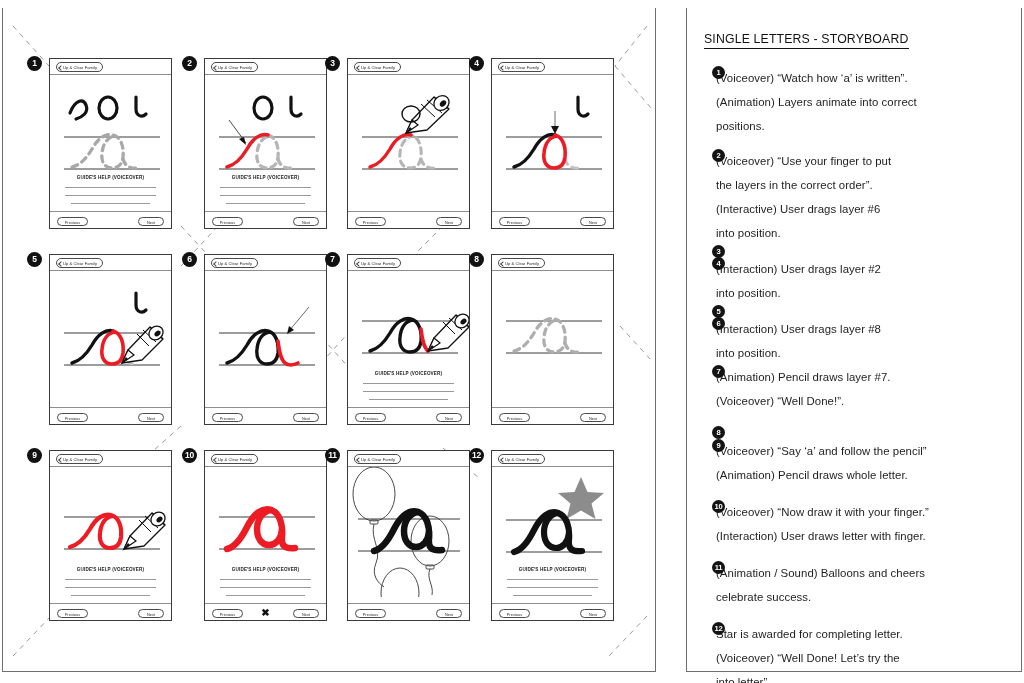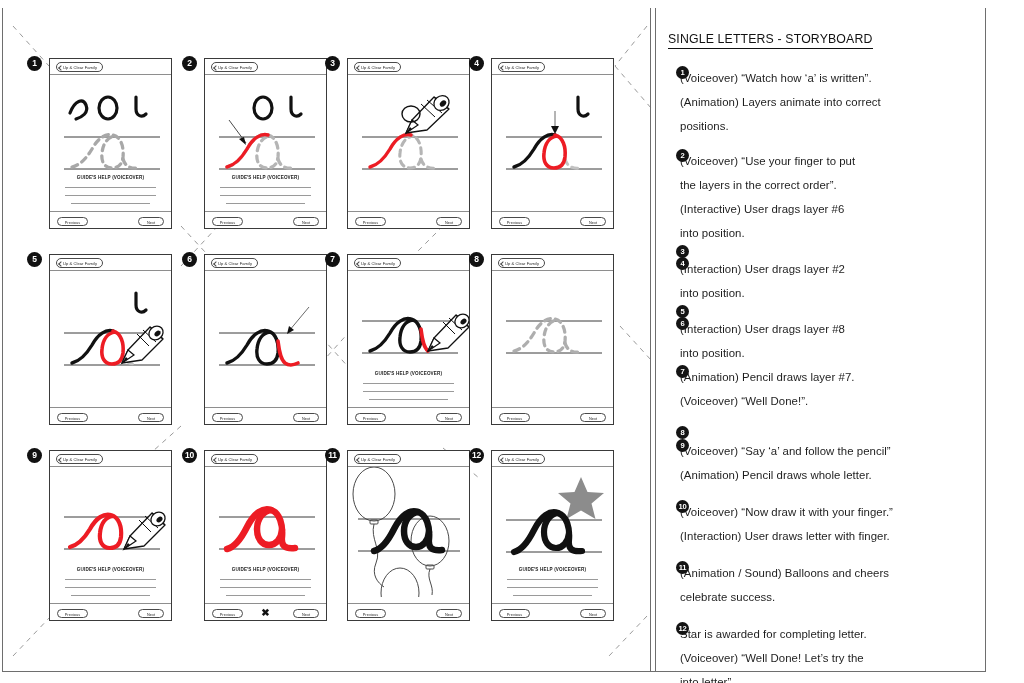--- a/index.html
+++ b/index.html
@@ -19,21 +19,21 @@
   .panel-left {
     position: absolute;
     left: 2px; top: 8px;
     width: 654px; height: 664px;
     border-left: 1.5px solid #6e6e6e;
     border-right: 1.5px solid #6e6e6e;
     border-bottom: 1.5px solid #6e6e6e;
   }
   .panel-right {
     position: absolute;
-    left: 650px; top: 8px;
+    left: 686px; top: 8px;
     width: 336px; height: 664px;
     border-left: 1.5px solid #6e6e6e;
     border-right: 1.5px solid #6e6e6e;
     border-bottom: 1.5px solid #6e6e6e;
   }
   .diag-layer {
     position: absolute;
     left: 0; top: 0; width: 654px; height: 664px;
     pointer-events: none;
   }

